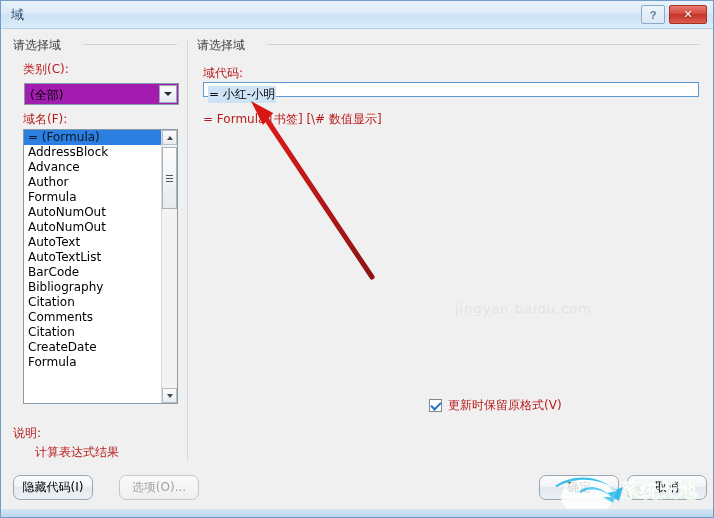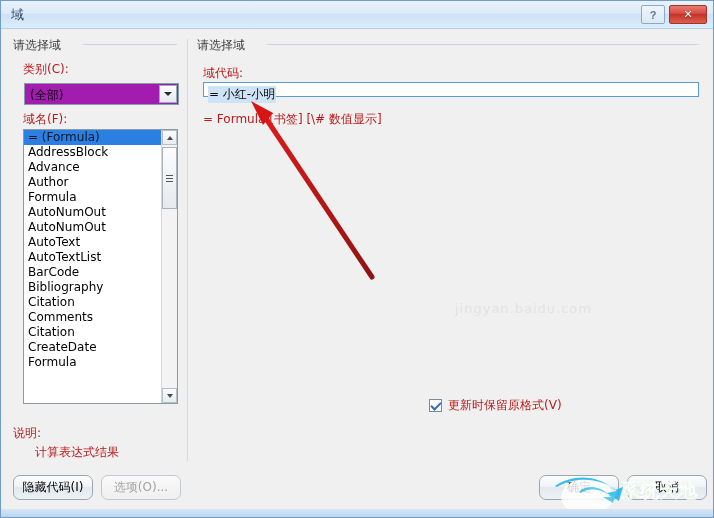--- a/index.html
+++ b/index.html
@@ -117,21 +117,21 @@
   
   .btn{
     position:absolute;height:25px;
     background:linear-gradient(to bottom,#fbfcfd 0%,#f1f4f7 45%,#e3e9ef 50%,#edf1f5 100%);
     border:1px solid #9aa7b2;border-radius:7px;box-sizing:border-box;
     display:flex;align-items:center;justify-content:center;
     font-size:12px;color:#000;
     font-family:"DejaVu Sans",sans-serif;
   }
   .btn.disabled{color:#a3a3a3;border-color:#c2c9cf;
-    background:linear-gradient(to bottom,#fafafa,#efefef);}
+    background:linear-gradient(to bottom,#fafafa,#efefef);margin-left:18px;}
   .btn-hide{left:12px;top:474px;width:80px;}
   .btn-options{left:100px;top:474px;width:80px;}
   .btn-ok{left:538px;top:474px;width:80px;}
   .btn-cancel{left:626px;top:474px;width:80px;}
   
   .vdivider{position:absolute;left:186px;top:38px;width:1px;height:422px;background:#d5dbe0;}
   
   .code-label{position:absolute;left:202px;top:64px;}
   .code-input{
     position:absolute;left:202px;top:81px;width:496px;height:15px;

